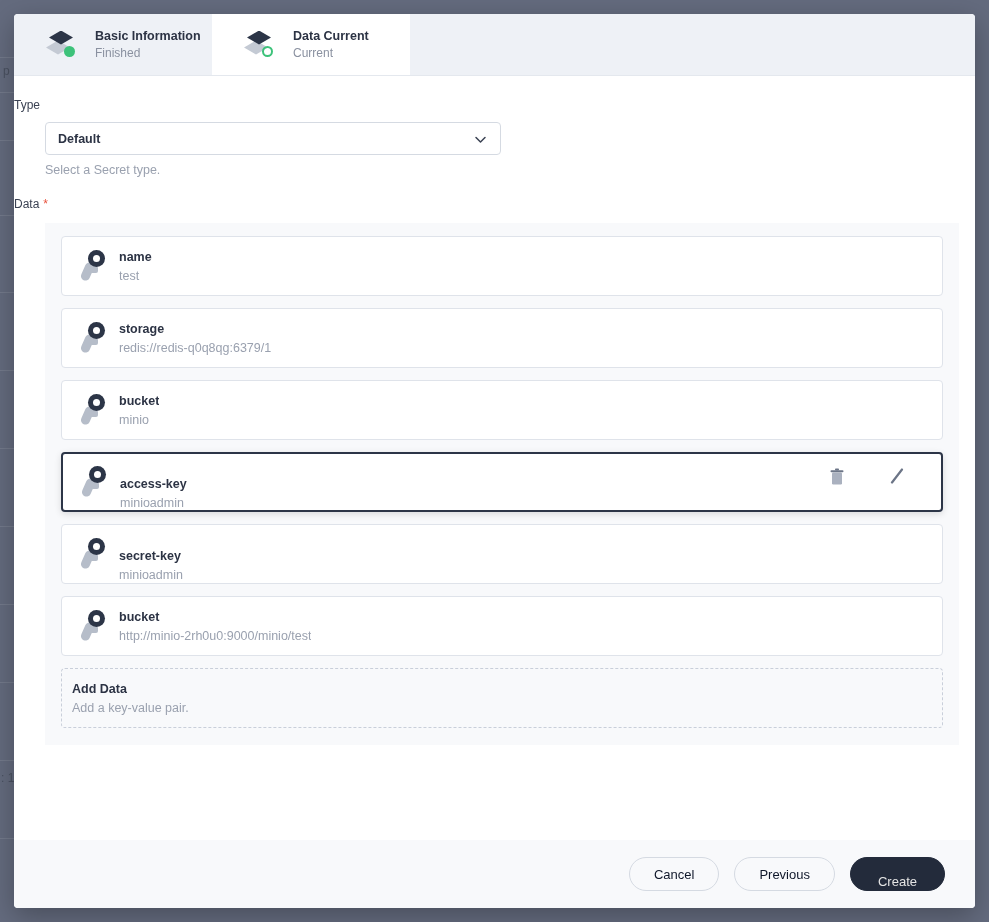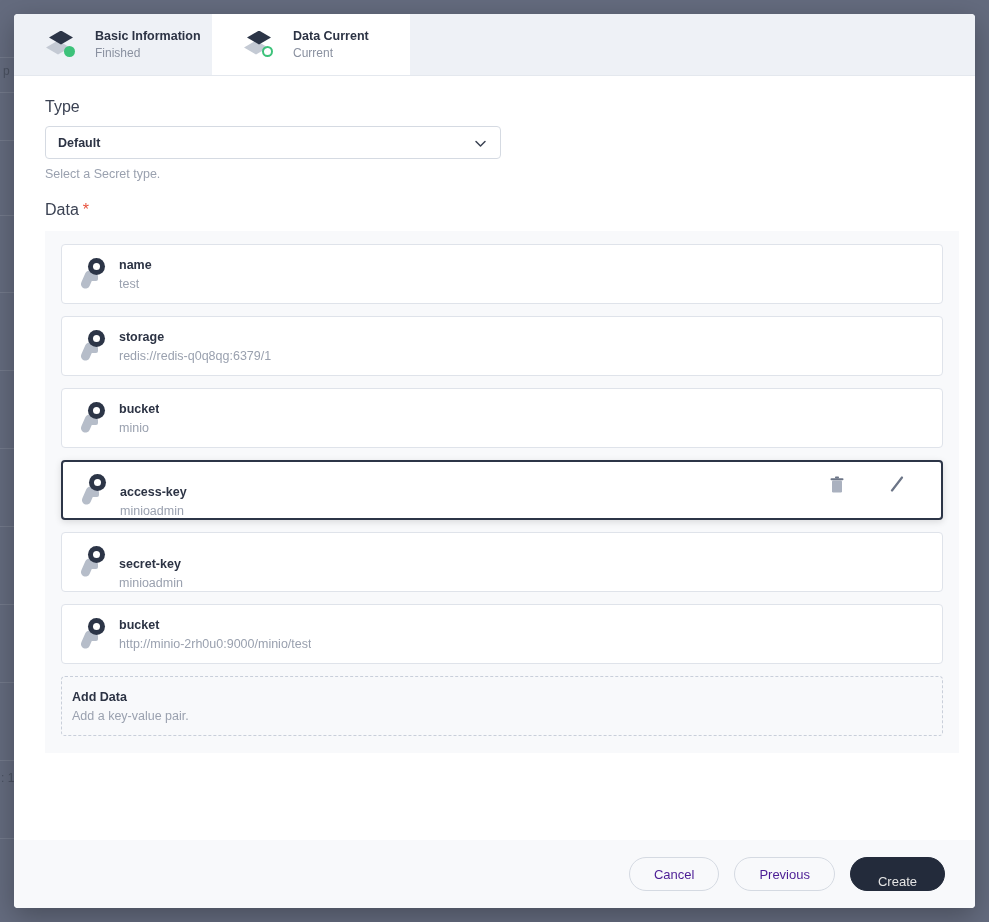--- a/index.html
+++ b/index.html
@@ -184,22 +184,21 @@
 
   
   #modal-body {
     flex: 1 1 auto;
     background: #ffffff;
     padding: 22px 0 0 0;
     overflow: hidden;
     position: relative;
   }
   .field-label {
-    margin-left: 31px;
-    font-size: 16px;
+    font-size: 12px;
     color: #3b4253;
   }
   .req-star { color: #e8513c; margin-left: 4px; }
 
   #type-select {
     margin: 10px 0 0 31px;
     width: 456px;
     height: 33px;
     border: 1px solid #d5dae2;
     border-radius: 4px;
@@ -356,21 +355,21 @@
     height: 34px;
     border-radius: 17px;
     font-size: 13px;
     font-family: "Liberation Sans", sans-serif;
     cursor: pointer;
     padding: 0 24px;
   }
   .btn.secondary {
     background: #f8f9fb;
     border: 1px solid #d5dae2;
-    color: #4c1d95;
+    color: #0f172a;
   }
   .btn.primary {
     background: #232b3b;
     border: 1px solid #232b3b;
     color: #e5e5e5;
     padding: 16px 27px;
   }
 </style>
 </head>
 <body>

